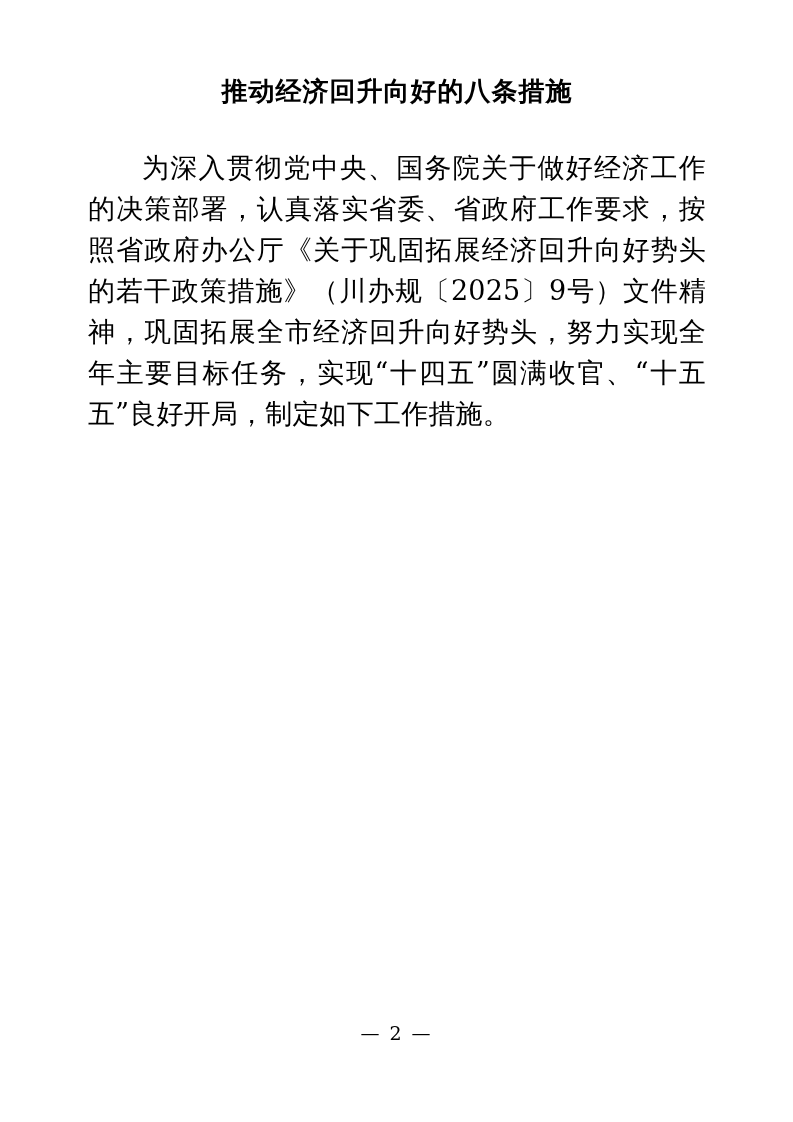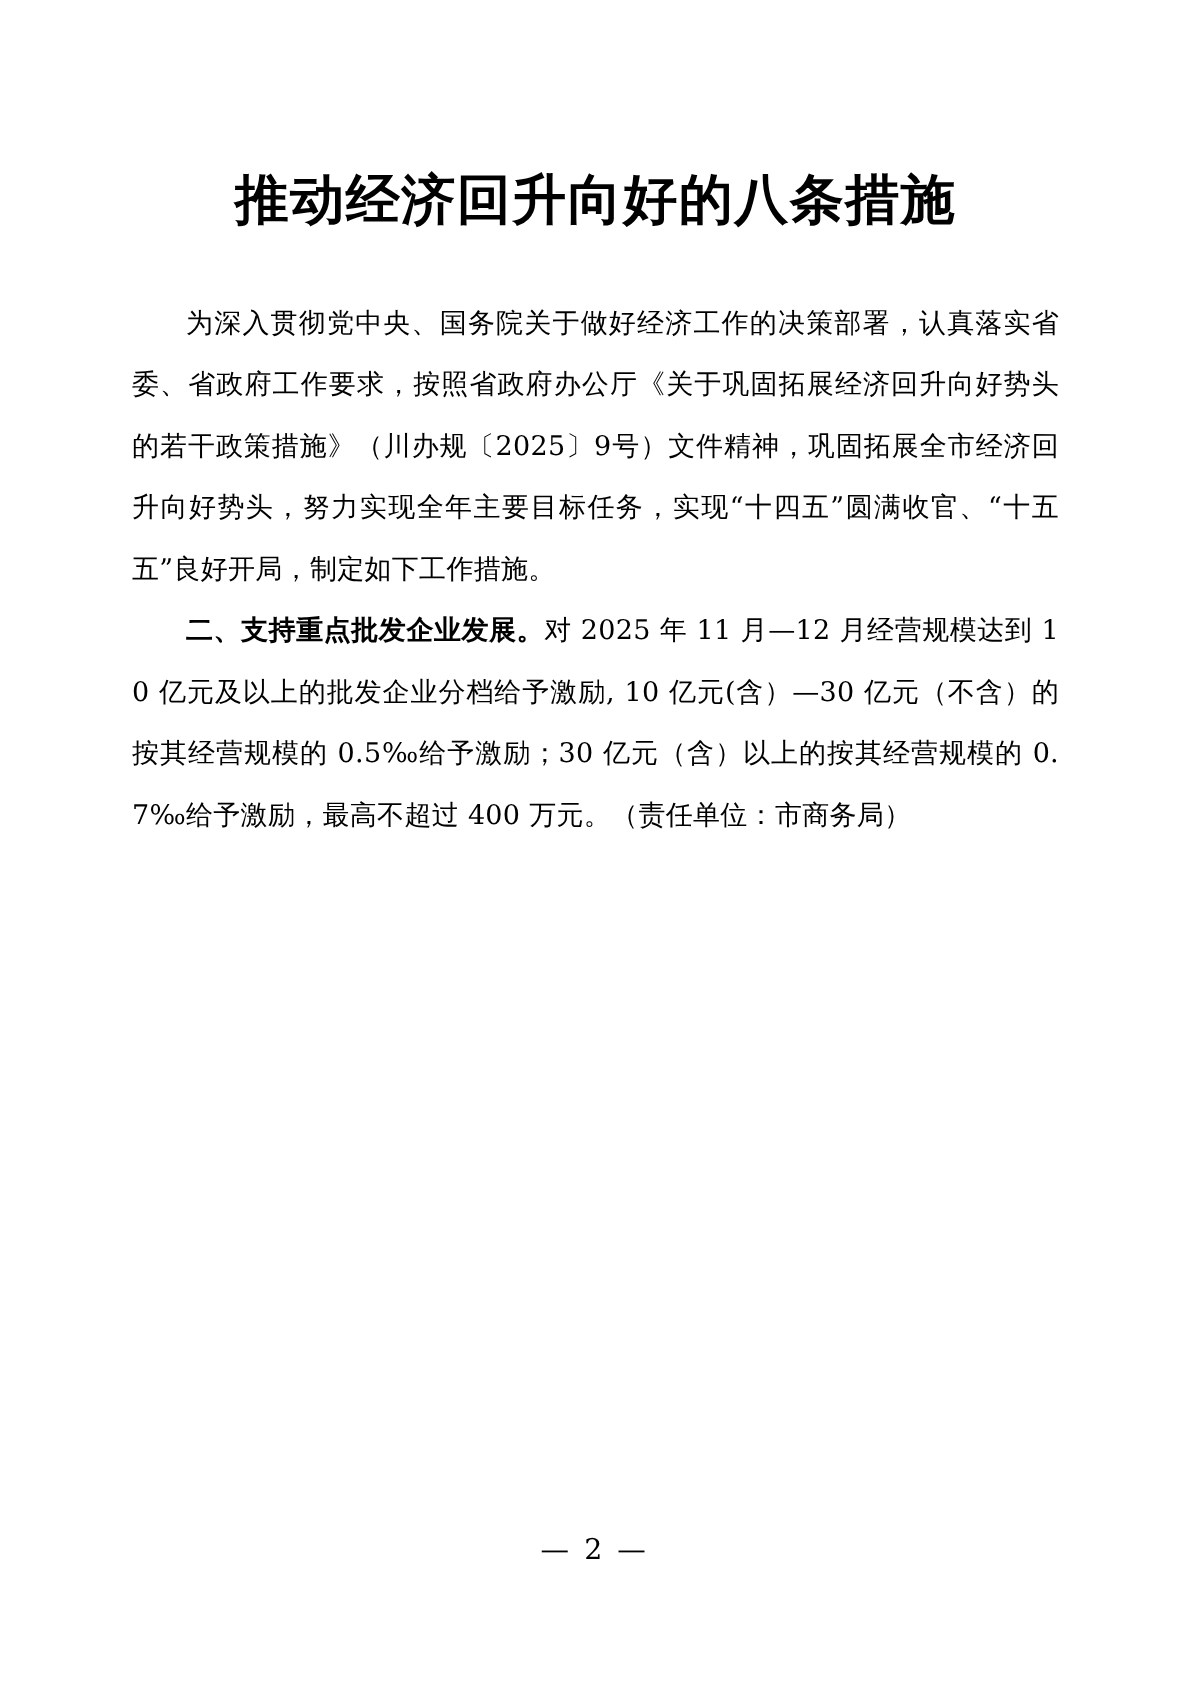--- a/index.html
+++ b/index.html
@@ -20,32 +20,32 @@
   .content {
     position: absolute;
     left: 88px;
     top: 0;
     width: 618px;
   }
   .doc-title {
     text-align: center;
     font-family: "DejaVu Serif", "Liberation Serif", serif;
     font-weight: bold;
-    font-size: 36px;
+    font-size: 26px;
     letter-spacing: 1px;
     margin: 0;
-    padding-top: 112px;
+    padding-top: 76px;
     line-height: 1.2;
   }
   .body-block {
     margin-top: 40px;
   }
   p.para {
     margin: 0 0 0 0;
-    font-size: 18px;
+    font-size: 27px;
     line-height: 41px;
     text-align: justify;
     text-justify: inter-ideograph;
     text-indent: 2em;
     letter-spacing: 0.2px;
     word-break: break-all;
   }
   p.para + p.para {
     margin-top: 0px;
   }
@@ -67,20 +67,17 @@
 <body>
 
 <div class="page">
   <div class="content">
     <h1 class="doc-title">推动经济回升向好的八条措施</h1>
 
     <div class="body-block">
       <p class="para">
         <span>为深入贯彻党中央、国务院关于做好经济工作的决策部署，认真落实省委、省政府工作要求，按照省政府办公厅《关于巩固拓展经济回升向好势头的若干政策措施》（川办规〔2025〕9号）文件精神，巩固拓展全市经济回升向好势头，努力实现全年主要目标任务，实现“十四五”圆满收官、“十五五”良好开局，制定如下工作措施。</span>
       </p>
-      <p class="para">
-        <span class="lead">二、支持重点批发企业发展。</span><span>对 2025 年 11 月—12 月经营规模达到 10 亿元及以上的批发企业分档给予激励, 10 亿元(含）—30 亿元（不含）的按其经营规模的 0.5‰给予激励；30 亿元（含）以上的按其经营规模的 0.7‰给予激励，最高不超过 400 万元。（责任单位：市商务局）</span>
-      </p>
     </div>
   </div>
 
   <div class="footer">— 2 —</div>
 </div>
 
 </body></html>

